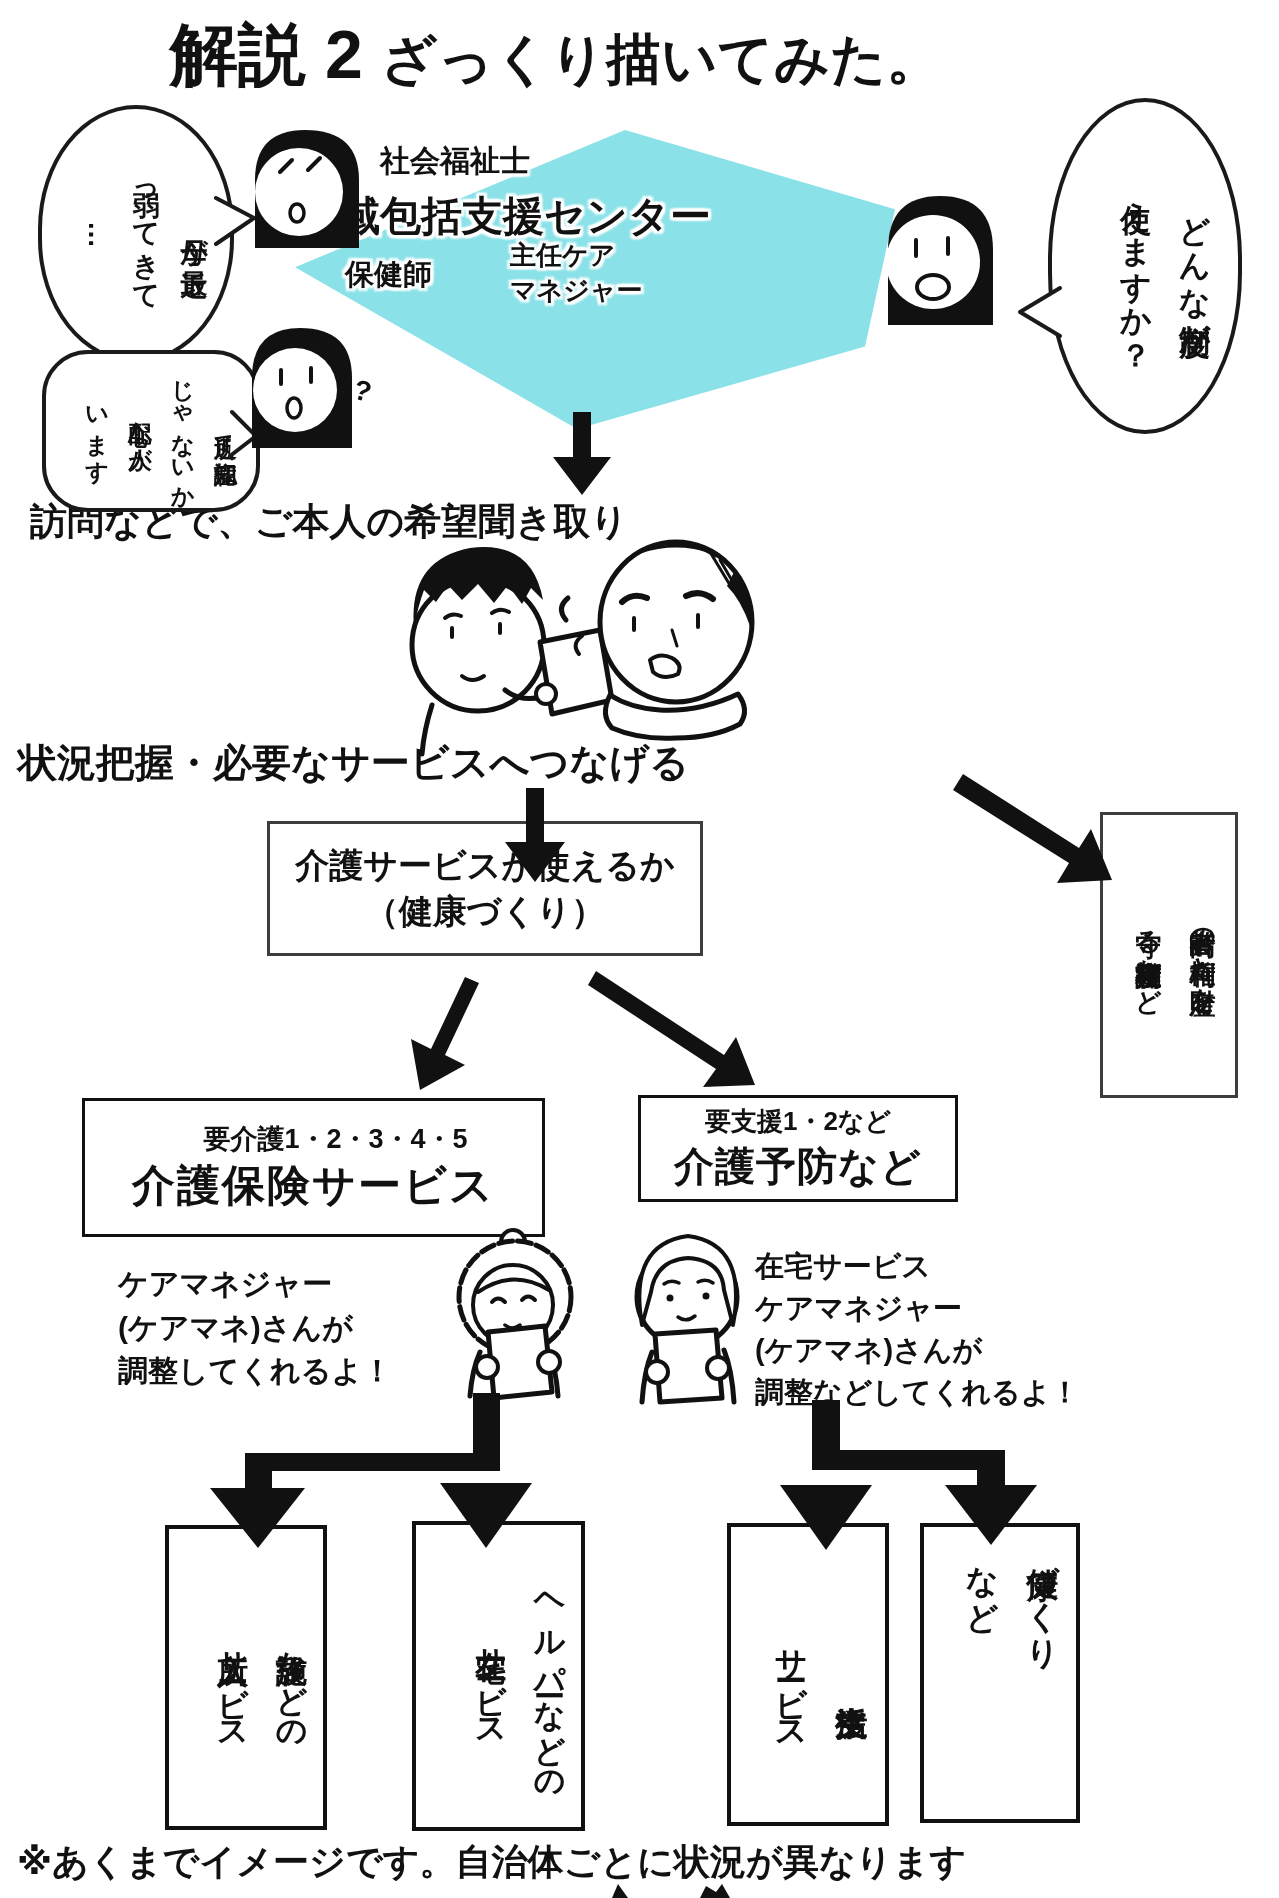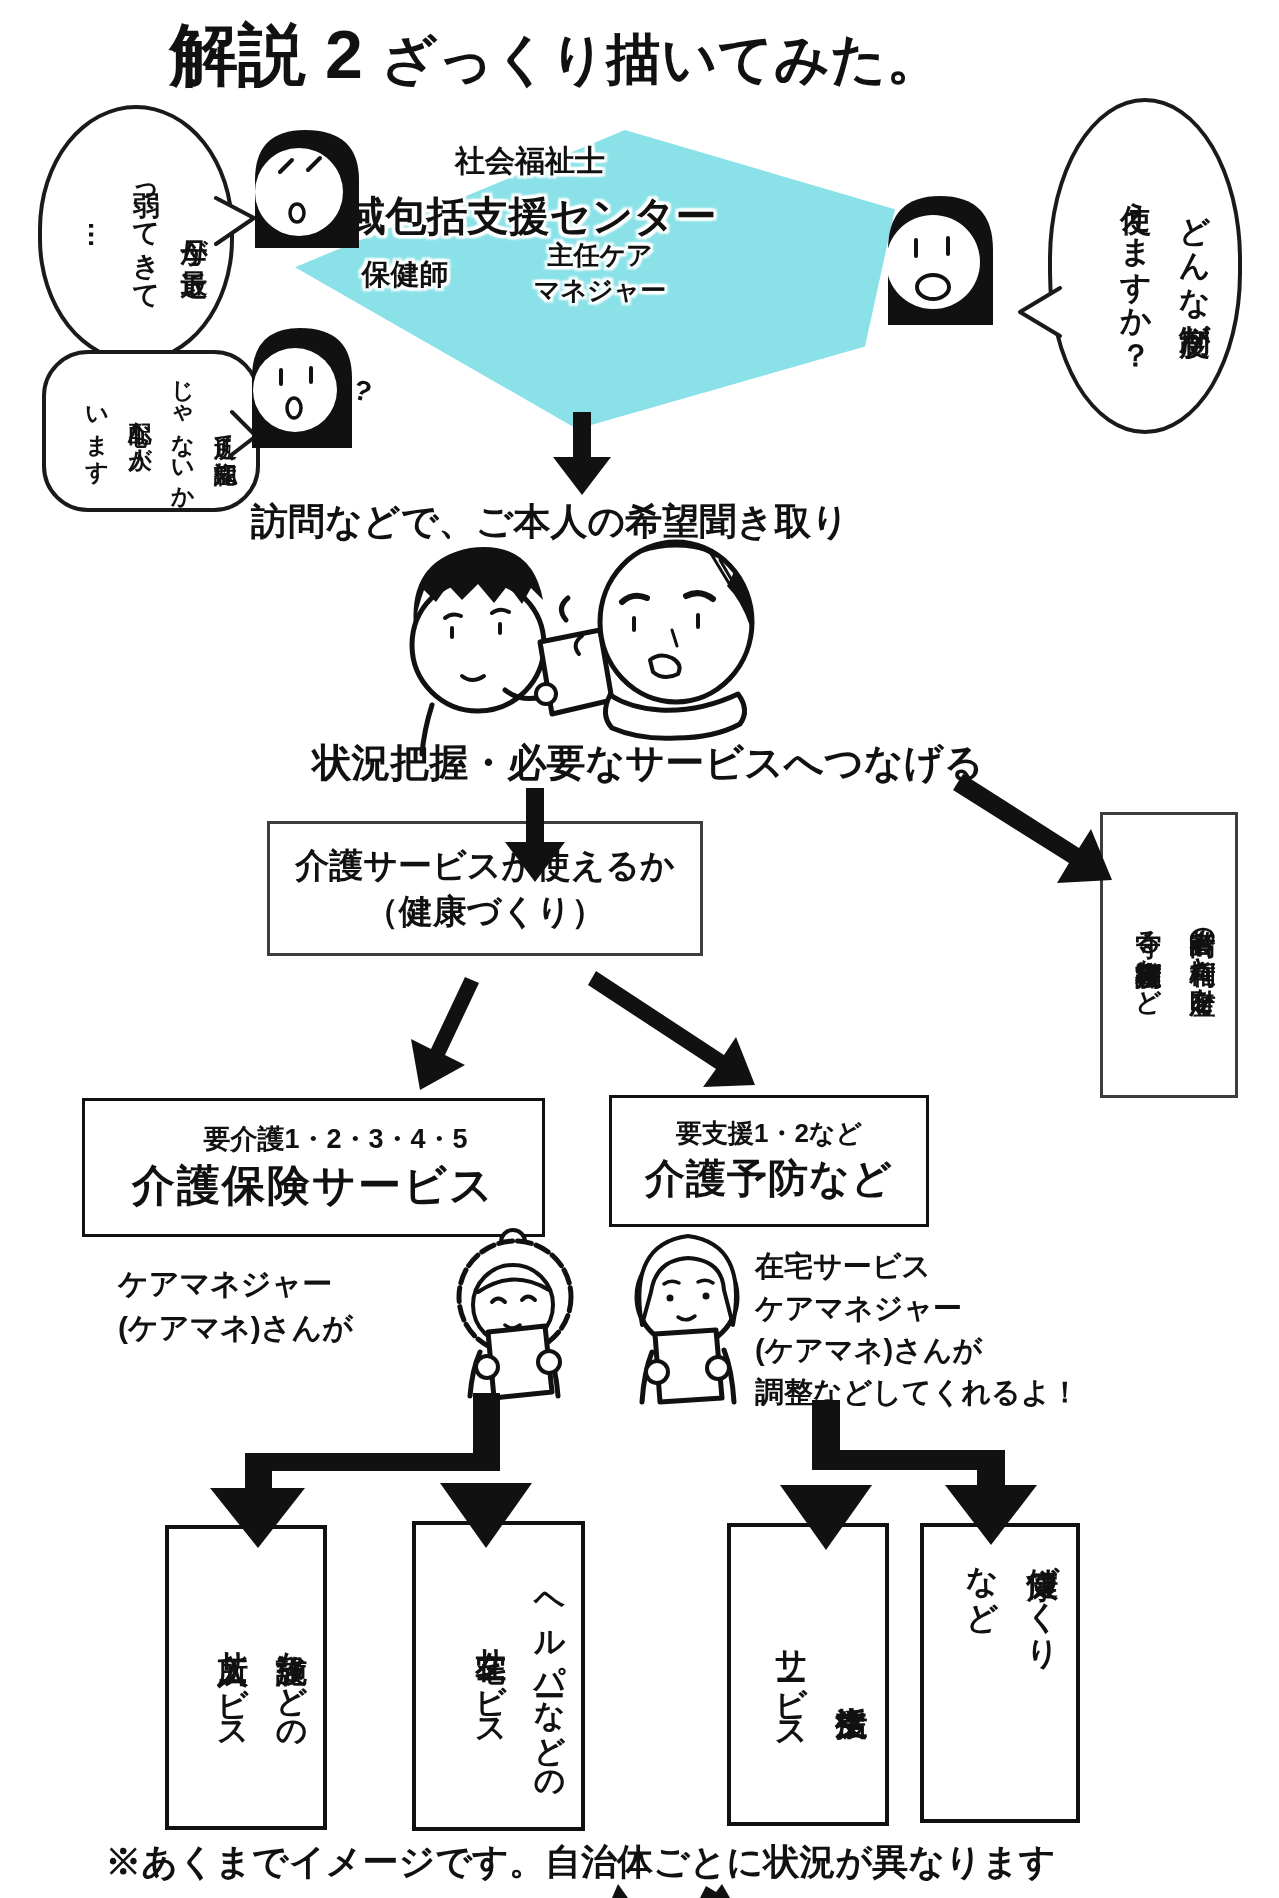--- a/index.html
+++ b/index.html
@@ -2,21 +2,21 @@
 <html lang="ja"><head>
 <meta charset="utf-8">
 <style>
   html,body{margin:0;padding:0;background:#ffffff;}
   #canvas{
     position:relative;width:1279px;height:1898px;background:#ffffff;overflow:hidden;
     font-family:"Liberation Sans","DejaVu Sans",sans-serif;color:#111;
   }
   .abs{position:absolute;}
   .bold{font-weight:bold;}
-  .center{text-align:center;font-family:Liberation Serif, serif;}
+  .center{text-align:left;}
   
   .bubble{
     position:absolute;background:#fff;border:4px solid #1a1a1a;box-sizing:border-box;z-index:2;
   }
   .ellipse{border-radius:50% / 48%;}
   .blob{border-radius:46px;}
   .vtext{
     writing-mode:vertical-rl;height:100%;width:100%;box-sizing:border-box;
     text-align:center;font-weight:bold;line-height:1.55;
   }
@@ -94,28 +94,29 @@
       <div>高齢者の権利と財産を</div>
       <div>守る権利擁護など</div>
     </div>
   </div>
 
   <div class="box thick flexc" style="left:82px;top:1098px;width:463px;height:139px;">
     <div style="font-size:27px;font-weight:bold;margin-left:44px;">要介護1・2・3・4・5</div>
     <div style="font-size:43px;font-weight:bold;letter-spacing:2px;">介護保険サービス</div>
   </div>
 
-  <div class="box thick flexc" style="left:609px;top:1095px;width:320px;height:132px;">
+  <div class="box thick flexc" style="left:638px;top:1095px;width:320px;height:107px;">
     <div style="font-size:26px;font-weight:bold;">要支援1・2など</div>
     <div style="font-size:40px;font-weight:bold;letter-spacing:1px;">介護予防など</div>
   </div>
 
   <div class="note" style="left:118px;top:1262px;width:360px;font-size:30px;line-height:1.45;">
     <div>ケアマネジャー</div>
     <div>(ケアマネ)さんが</div>
+    <div>調整してくれるよ！</div>
   </div>
 
   <div class="note" style="left:755px;top:1245px;width:340px;font-size:29px;line-height:1.45;">
     <div>在宅サービス</div>
     <div>ケアマネジャー</div>
     <div>(ケアマネ)さんが</div>
     <div>調整などしてくれるよ！</div>
   </div>
 
   <div class="box xthick flexr" style="left:165px;top:1525px;width:162px;height:305px;">

